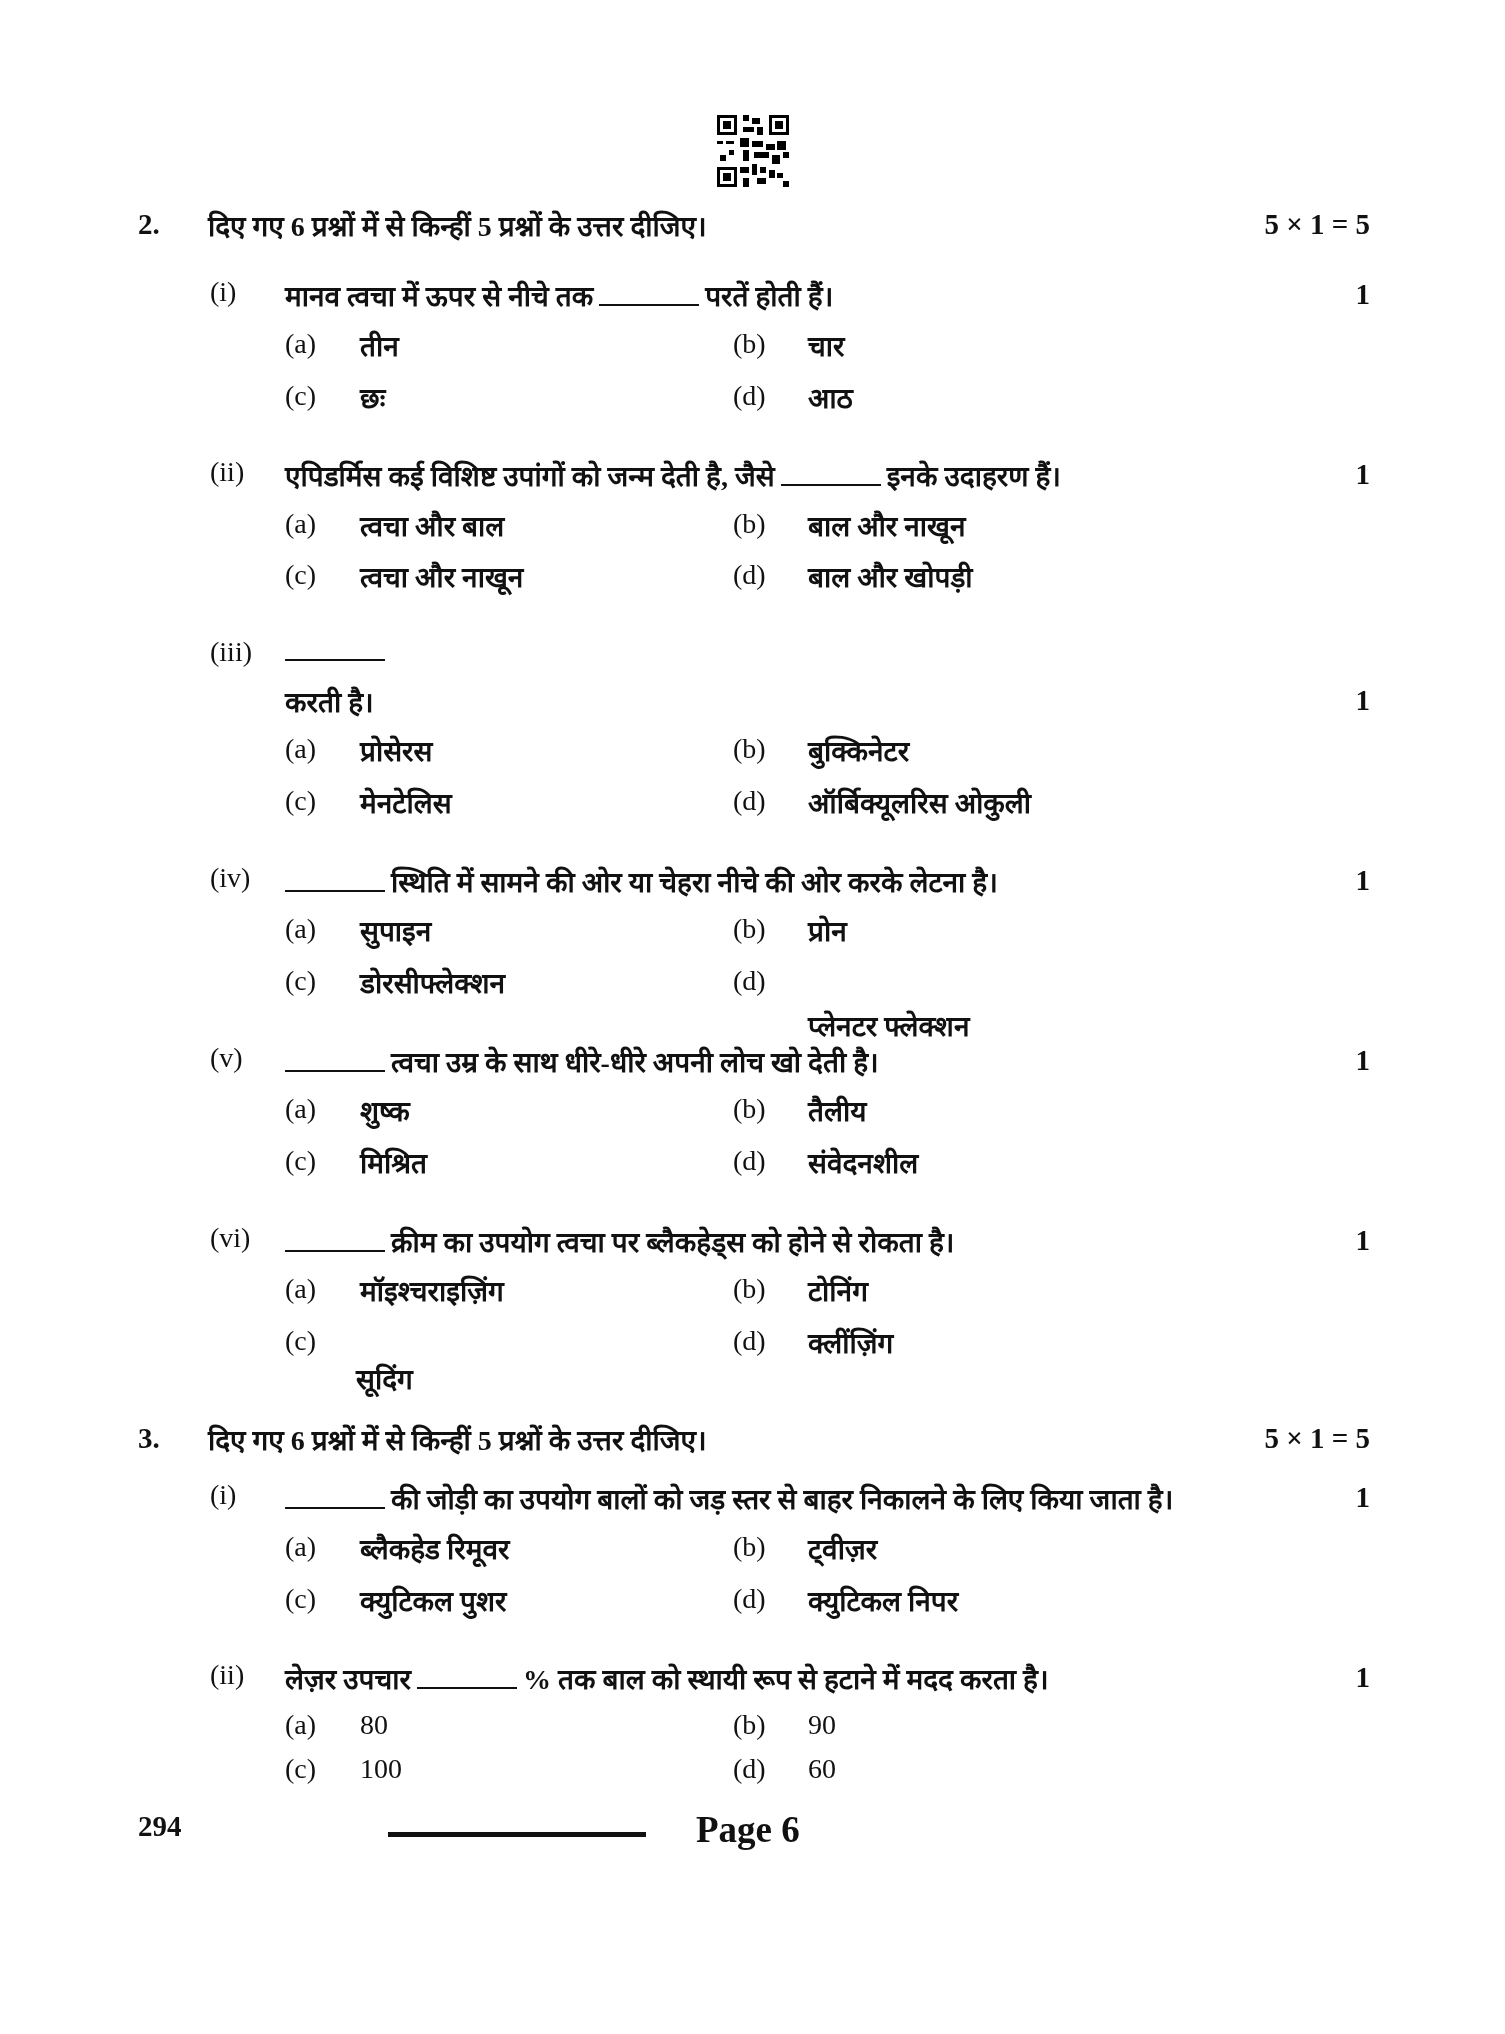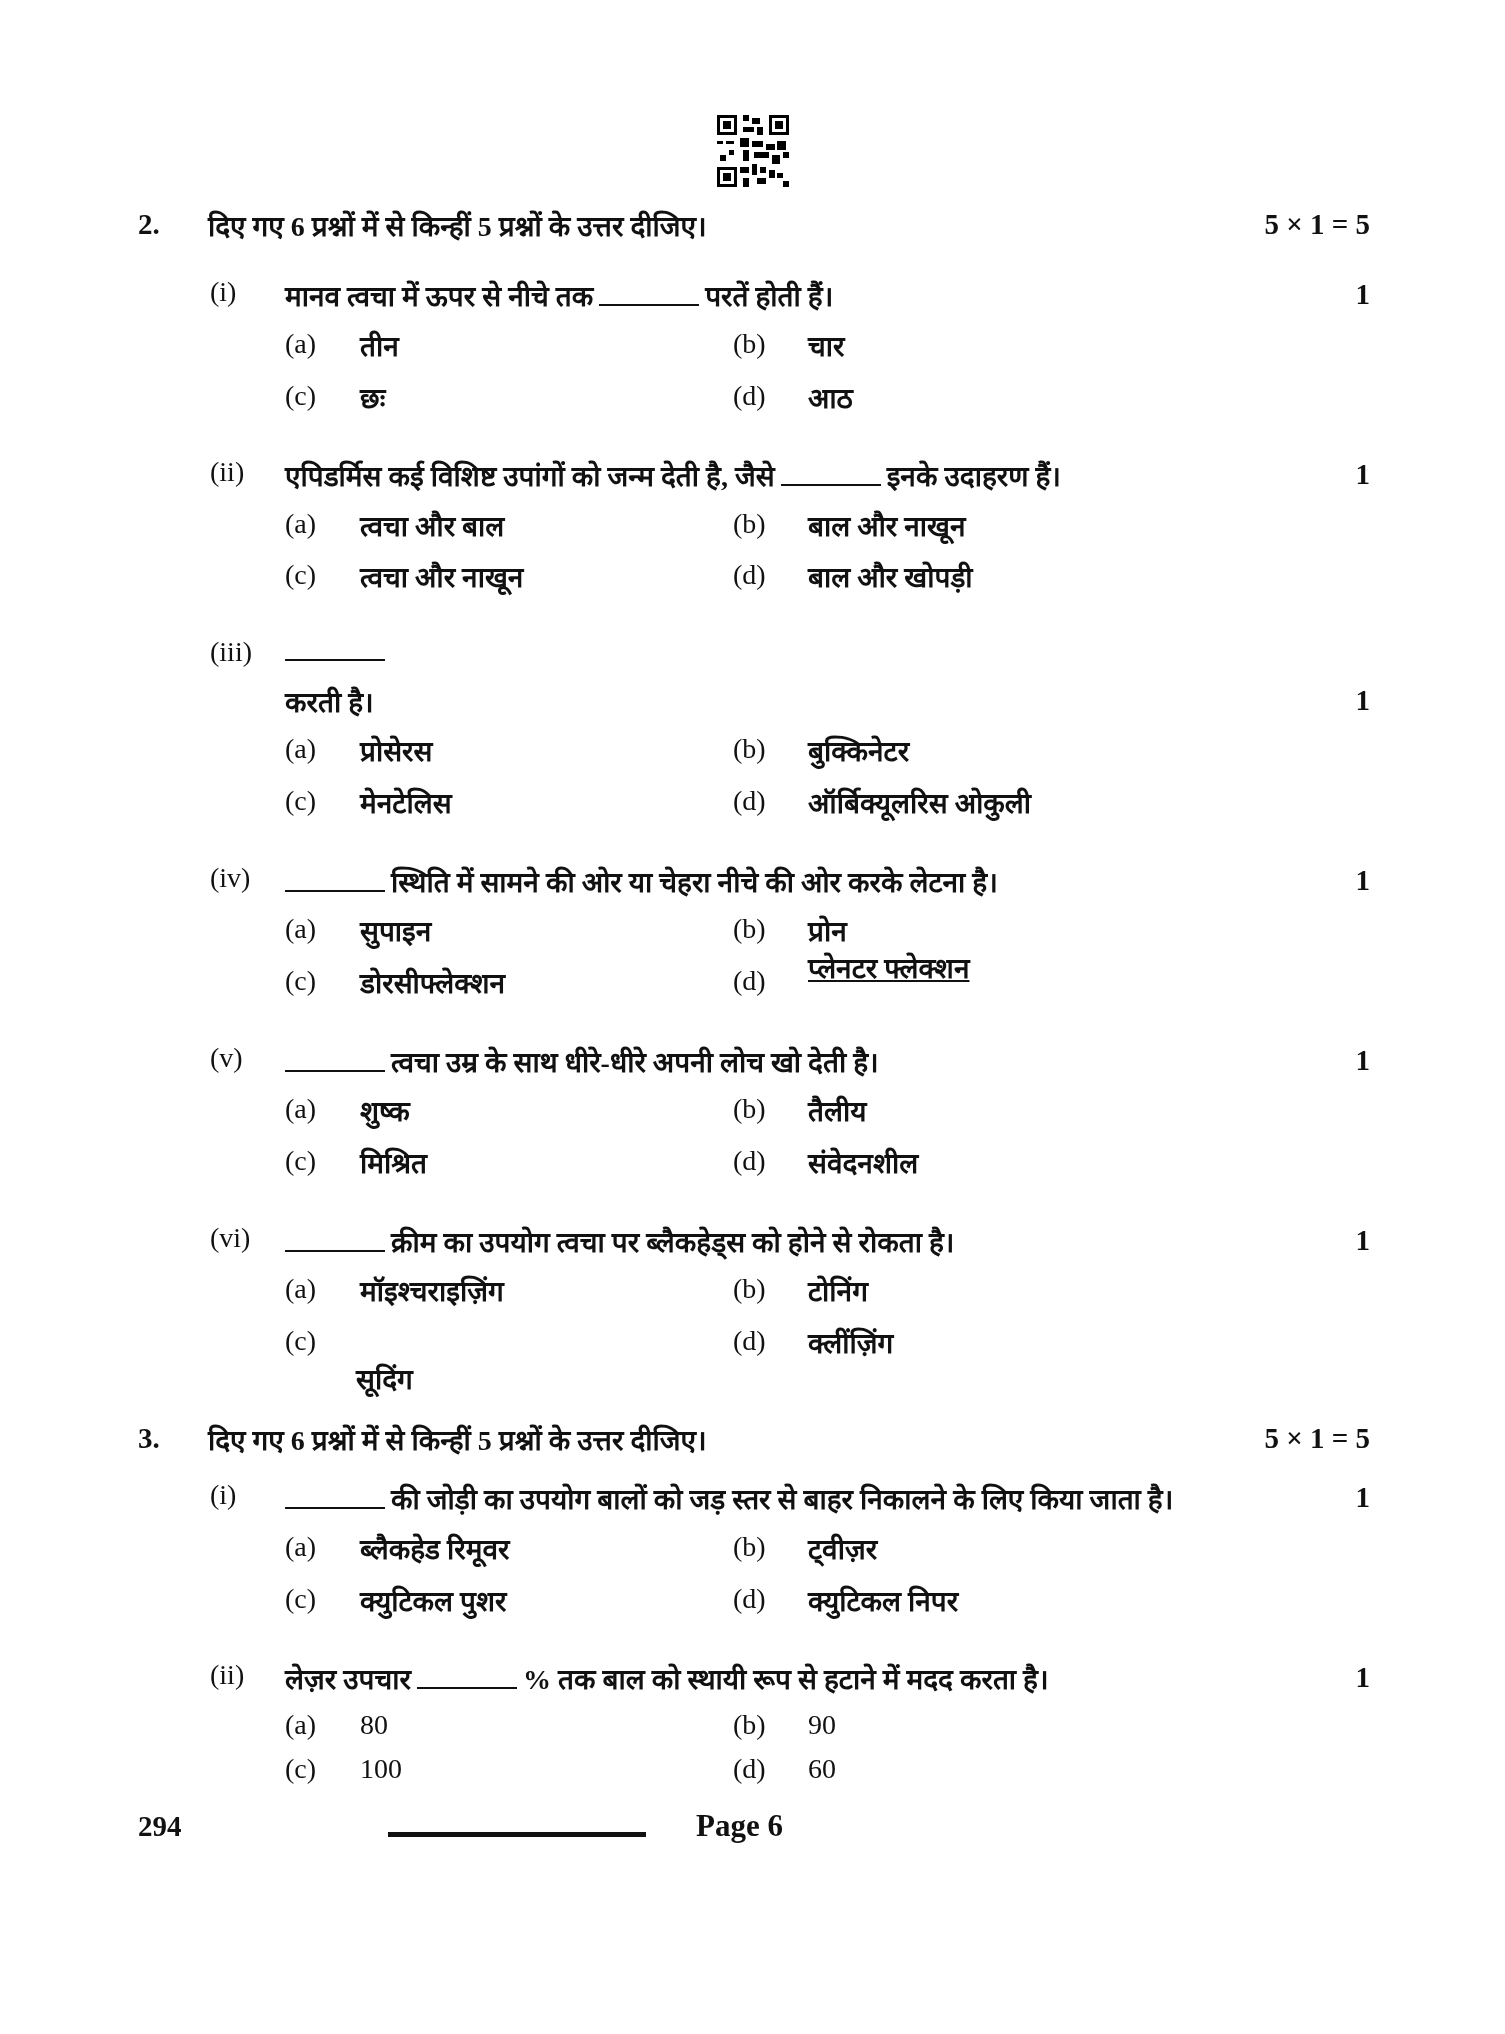--- a/index.html
+++ b/index.html
@@ -111,21 +111,21 @@
   <span class="blank" style="margin-left:0"></span><span>स्थिति में सामने की ओर या चेहरा नीचे की ओर करके लेटना है।</span>
 </div>
 <div class="abs mark" style="right:135px;top:864px;">1</div>
 <div class="abs optl" style="left:285px;top:913px;">(a)</div>
 <div class="abs optt" style="left:360px;top:911px;">सुपाइन</div>
 <div class="abs optl" style="left:733px;top:913px;">(b)</div>
 <div class="abs optt" style="left:808px;top:911px;">प्रोन</div>
 <div class="abs optl" style="left:285px;top:965px;">(c)</div>
 <div class="abs optt" style="left:360px;top:963px;">डोरसीफ्लेक्शन</div>
 <div class="abs optl" style="left:733px;top:965px;">(d)</div>
-<div class="abs optt" style="left:808px;top:948px;text-decoration:underline;">प्लेनटर फ्लेक्शन</div>
+<div class="abs optt" style="left:808px;top:1006px;">प्लेनटर फ्लेक्शन</div>
 
 <div class="abs sub" style="left:210px;top:1042px;">(v)</div>
 <div class="abs qtext" style="left:285px;top:1042px;">
   <span class="blank" style="margin-left:0"></span><span>त्वचा उम्र के साथ धीरे-धीरे अपनी लोच खो देती है।</span>
 </div>
 <div class="abs mark" style="right:135px;top:1044px;">1</div>
 <div class="abs optl" style="left:285px;top:1093px;">(a)</div>
 <div class="abs optt" style="left:360px;top:1091px;">शुष्क</div>
 <div class="abs optl" style="left:733px;top:1093px;">(b)</div>
 <div class="abs optt" style="left:808px;top:1091px;">तैलीय</div>
@@ -175,13 +175,13 @@
 <div class="abs optl" style="left:360px;top:1709px;">80</div>
 <div class="abs optl" style="left:733px;top:1709px;">(b)</div>
 <div class="abs optl" style="left:808px;top:1709px;">90</div>
 <div class="abs optl" style="left:285px;top:1753px;">(c)</div>
 <div class="abs optl" style="left:360px;top:1753px;">100</div>
 <div class="abs optl" style="left:733px;top:1753px;">(d)</div>
 <div class="abs optl" style="left:808px;top:1753px;">60</div>
 
 <div class="abs qnum" style="left:138px;top:1810px;">294</div>
 <div class="footer-line"></div>
-<div class="abs qnum" style="left:696px;top:1808px;font-size:31px;">Page 6</div>
+<div class="abs qnum" style="left:696px;top:1808px;font-size:37px;">Page 6</div>
 
 </body></html>

